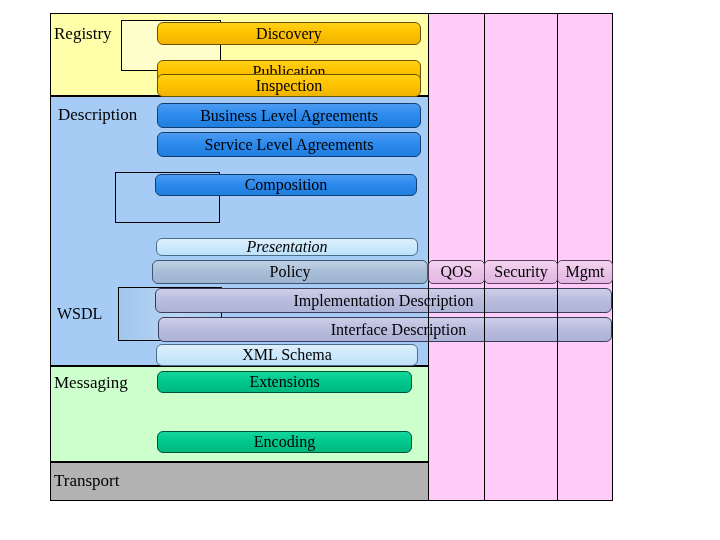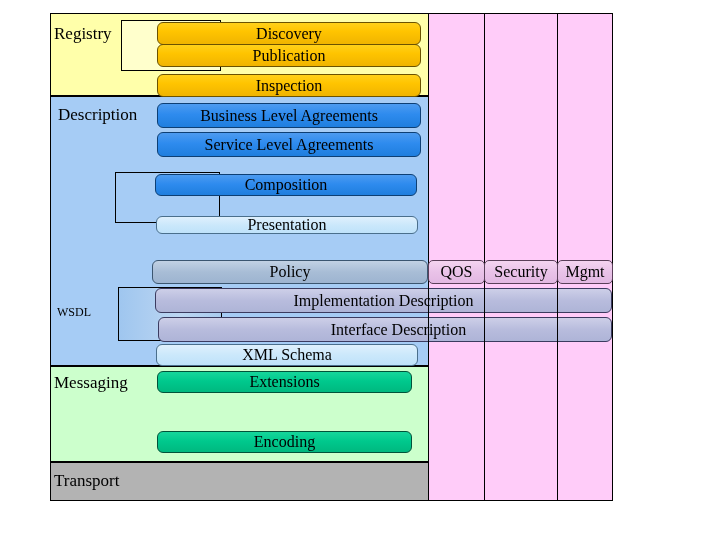--- a/index.html
+++ b/index.html
@@ -135,32 +135,32 @@
   <div class="band band-description" style="left:50px; top:96px; width:379px; height:270px;"></div>
   <div class="band band-messaging" style="left:50px; top:366px; width:379px; height:96px;"></div>
   <div class="band band-transport" style="left:50px; top:462px; width:379px; height:39px;"></div>
 
   <div class="groupbox group-registry" style="left:121px; top:20px; width:100px; height:51px;"></div>
   <div class="groupbox group-compose" style="left:115px; top:172px; width:105px; height:51px;"></div>
   <div class="groupbox group-wsdl" style="left:118px; top:287px; width:104px; height:54px;"></div>
 
   <div class="band-label" style="left:54px; top:25px;">Registry</div>
   <div class="band-label" style="left:58px; top:106px;">Description</div>
-  <div class="band-label" style="left:57px; top:306px; font-size:12px;">WSDL</div>
+  <div class="band-label" style="left:57px; top:306px; font-size:16px;">WSDL</div>
   <div class="band-label" style="left:54px; top:374px;">Messaging</div>
   <div class="band-label" style="left:54px; top:472px;">Transport</div>
 
   <div class="bar bar-orange" style="left:157px; top:22px; width:264px; height:23px;text-align:center;">Discovery</div>
-  <div class="bar bar-orange" style="left:157px; top:44px; width:264px; height:23px;">Publication</div>
+  <div class="bar bar-orange" style="left:157px; top:60px; width:264px; height:23px;">Publication</div>
   <div class="bar bar-orange" style="left:157px; top:74px; width:264px; height:23px;">Inspection</div>
 
   <div class="bar bar-blue" style="left:157px; top:103px; width:264px; height:25px;">Business Level Agreements</div>
   <div class="bar bar-blue" style="left:157px; top:132px; width:264px; height:25px;">Service Level Agreements</div>
   <div class="bar bar-blue" style="left:155px; top:174px; width:262px; height:22px;">Composition</div>
-  <div class="bar bar-lightblue" style="left:156px; top:216px; width:262px; height:18px;">Presentation</div>
+  <div class="bar bar-lightblue" style="left:156px; top:238px; width:262px; height:18px;font-style:italic;">Presentation</div>
 
   <div class="bar bar-steel" style="left:152px; top:260px; width:276px; height:24px;">Policy</div>
 
   <div class="qosband" style="left:428px; top:260px; width:57px; height:24px;">QOS</div>
   <div class="qosband" style="left:484px; top:260px; width:74px; height:24px;">Security</div>
   <div class="qosband" style="left:557px; top:260px; width:56px; height:24px;">Mgmt</div>
 
   <div class="bar bar-overlay" style="left:155px; top:288px; width:457px; height:25px; justify-content:center;">Implementation Description</div>
   <div class="bar bar-overlay" style="left:158px; top:317px; width:454px; height:25px; justify-content:center;padding-left:27px;">Interface Description</div>
 

